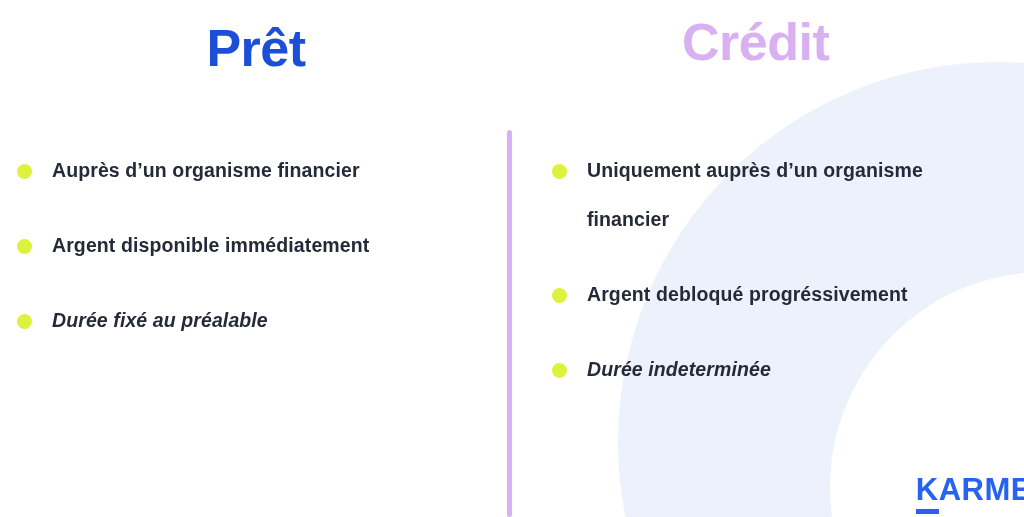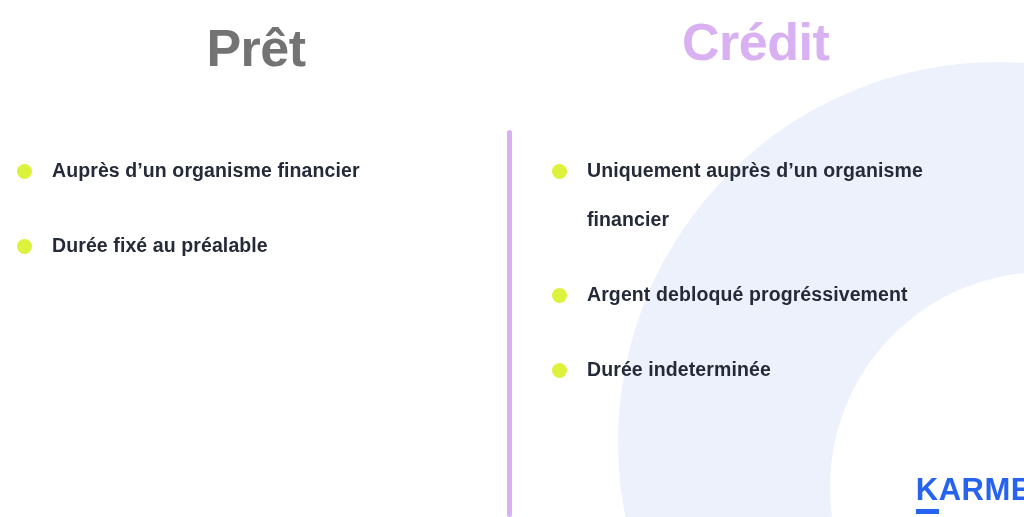--- a/index.html
+++ b/index.html
@@ -68,21 +68,21 @@
 
   .col-title {
     font-size: 52px;
     font-weight: 700;
     letter-spacing: -0.5px;
     line-height: 1;
     margin: 0;
     white-space: nowrap;
   }
   .column.left .col-title {
-    color: #737373;
+    color: #1d4ed8;
     text-align: center;
     padding-left: 12px;
     margin-top: 22px;
   }
   .column.right .col-title {
     color: #D9B0F2;
     text-align: left;
     padding-left: 146px;
     margin-top: 16px;
   }
@@ -103,21 +103,21 @@
     position: relative;
     padding-left: 35px;
     margin-bottom: 26px;
     color: #252A38;
     font-size: 19.5px;
     font-weight: 700;
     line-height: 49px;
     letter-spacing: 0.1px;
     white-space: nowrap;
   }
-  .bullet-item:last-child { margin-bottom: 0; }
+  .bullet-item:last-child { margin-bottom: 0; font-style: italic; }
 
   .bullet-dot {
     position: absolute;
     left: 0;
     top: 18px;
     width: 15px;
     height: 15px;
     border-radius: 50%;
     background: #DCF23C;
   }
@@ -168,20 +168,24 @@
     <div class="column left">
       <h1 class="col-title">Prêt</h1>
 
       <ul class="bullet-list">
 
         <li class="bullet-item">
           <span class="bullet-dot"></span>
           <span class="bullet-line">Auprès d’un organisme financier</span>
         </li>
 
+        <li class="bullet-item">
+          <span class="bullet-dot"></span>
+          <span class="bullet-line">Argent disponible immédiatement</span>
+        </li>
 
         <li class="bullet-item">
           <span class="bullet-dot"></span>
           <span class="bullet-line">Durée fixé au préalable</span>
         </li>
 
       </ul>
     </div>
 
     <div class="column right">

